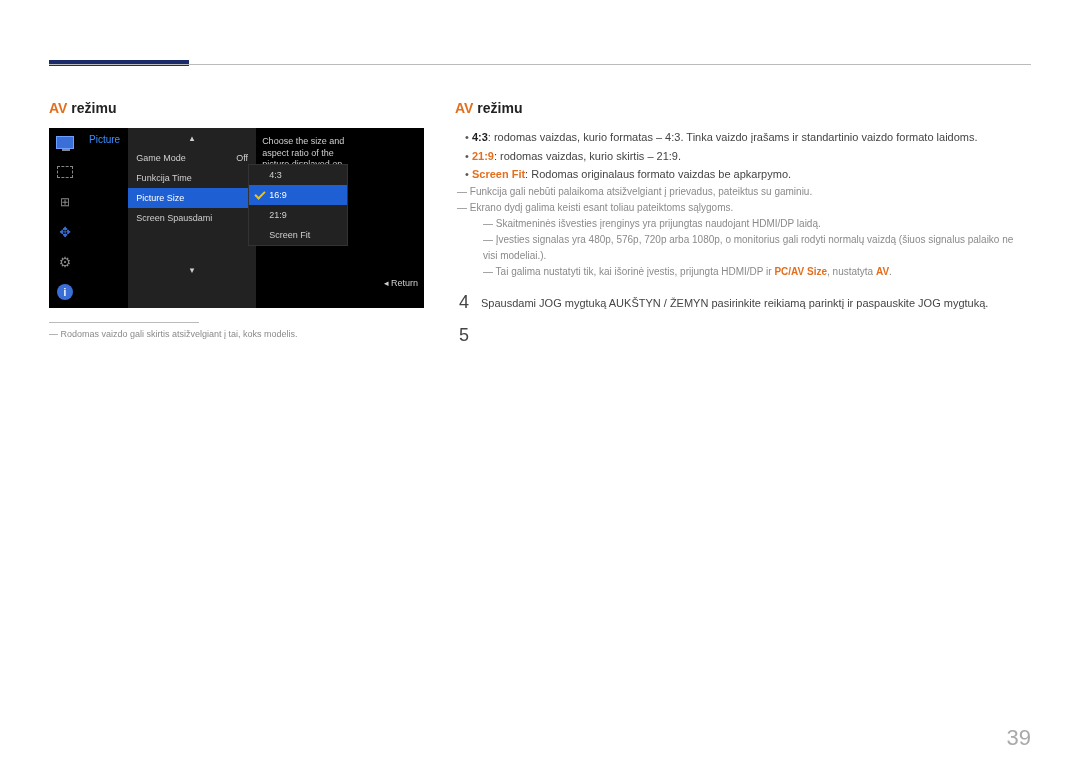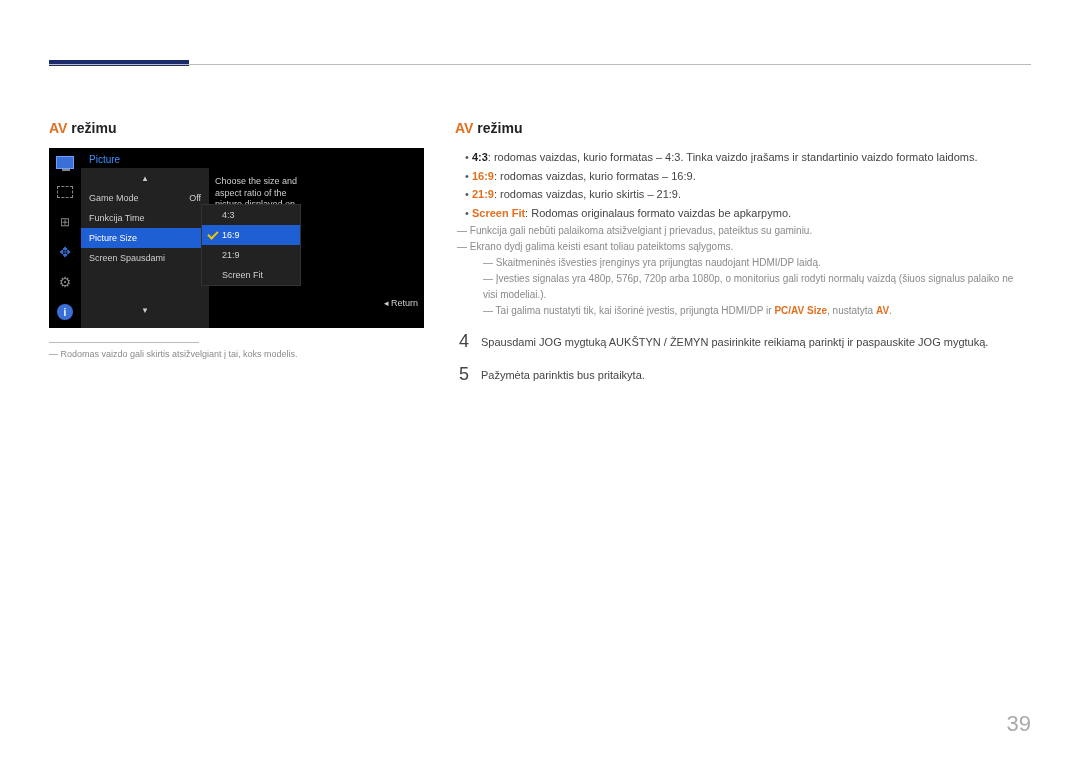--- a/index.html
+++ b/index.html
@@ -35,21 +35,20 @@
   .col-right {
     position: absolute;
     left: 455px;
     top: 100px;
     width: 575px;
   }
   .heading {
     font-size: 14px;
     font-weight: bold;
     margin-bottom: 12px;
-    margin-top: 20px;
   }
   .section-orange { color: #e36f1e; }
   .section-black { color: #222; }
   .footnote-sep {
     border-top: 0.5px solid #bbb;
     width: 150px;
     margin-top: 14px;
     margin-bottom: 6px;
   }
   .footnote {
@@ -84,21 +83,21 @@
   .sb-monitor { width:18px;height:13px;background:#3a6fd8;border:1px solid #6fa0ff;position:relative;}
   .sb-monitor::after{content:"";position:absolute;bottom:-3px;left:5px;width:8px;height:2px;background:#888;}
   .sb-dashed { width:16px;height:12px;border:1px dashed #888;}
   .sb-disp { color:#888;font-size:12px;}
   .sb-move { color:#3a6fd8;font-size:14px;}
   .sb-gear { color:#888;font-size:14px;}
   .sb-info { width:16px;height:16px;border-radius:50%;background:#3a6fd8;color:#fff;font-weight:bold;display:flex;align-items:center;justify-content:center;font-size:10px;}
   .osd-main {
     flex: 1;
     display: flex;
-    flex-direction: column;
+    flex-direction: row;
   }
   .osd-title {
     color:#3a8fff;
     font-size:10px;
     padding: 6px 8px 3px;
   }
   .osd-body {
     flex:1;
     display:flex;
   }
@@ -151,21 +150,21 @@
   .dash-line::before { content:"― "; }
   .dash-sub { font-size:10px; color:#8a8a8a; padding-left:28px; line-height:1.6;}
   .dash-sub::before { content:"― "; }
   .step {
     display:flex; gap:12px; margin-top:12px; font-size:11px; color:#444;
   }
   .step-num { font-size:18px; color:#444; width:14px; text-align:right;}
   .step-text { padding-top:5px;}
   .page-num {
     position:absolute;
-    right:49px; bottom:26px;
+    right:49px; bottom:12px;
     font-size:22px;
     color:#a9a9a9;
   }
 </style>
 </head>
 <body>
 
 <div class="top-blue"></div>
 <div class="top-rule"></div>
 
@@ -226,36 +225,34 @@
   <div class="footnote">Rodomas vaizdo gali skirtis atsižvelgiant į tai, koks modelis.</div>
 </div>
 
 <div class="col-right">
   <div class="heading">
     <span class="section-orange">AV</span><span class="section-black"> režimu</span>
   </div>
 
   <ul class="bullets">
     <li><span class="bold">4:3</span><span>: rodomas vaizdas, kurio formatas – 4:3. Tinka vaizdo įrašams ir standartinio vaizdo formato laidoms.</span></li>
-    <li><span class="orange-bold">16:9</span><span>: rodomas vaizdas, kurio formatas – 16:9.</span></li>
     <li><span class="orange-bold">21:9</span><span>: rodomas vaizdas, kurio skirtis – 21:9.</span></li>
     <li><span class="orange-bold">Screen Fit</span><span>: Rodomas originalaus formato vaizdas be apkarpymo.</span></li>
   </ul>
 
   <div class="dash-line">Funkcija gali nebūti palaikoma atsižvelgiant į prievadus, pateiktus su gaminiu.</div>
   <div class="dash-line">Ekrano dydį galima keisti esant toliau pateiktoms sąlygoms.</div>
   <div class="dash-sub">Skaitmeninės išvesties įrenginys yra prijungtas naudojant HDMI/DP laidą.</div>
   <div class="dash-sub">Įvesties signalas yra 480p, 576p, 720p arba 1080p, o monitorius gali rodyti normalų vaizdą (šiuos signalus palaiko ne visi modeliai.).</div>
   <div class="dash-sub">
     <span>Tai galima nustatyti tik, kai išorinė įvestis, prijungta HDMI/DP ir </span><span class="orange-bold">PC/AV Size</span><span>, nustatyta </span><span class="orange-bold">AV</span><span>.</span>
   </div>
 
   <div class="step">
     <div class="step-num">4</div>
     <div class="step-text">Spausdami JOG mygtuką AUKŠTYN / ŽEMYN pasirinkite reikiamą parinktį ir paspauskite JOG mygtuką.</div>
   </div>
   <div class="step">
     <div class="step-num">5</div>
-    <div class="step-text">Pažymėta parinktis bus pritaikyta.</div>
   </div>
 </div>
 
 <div class="page-num">39</div>
 
 </body></html>

